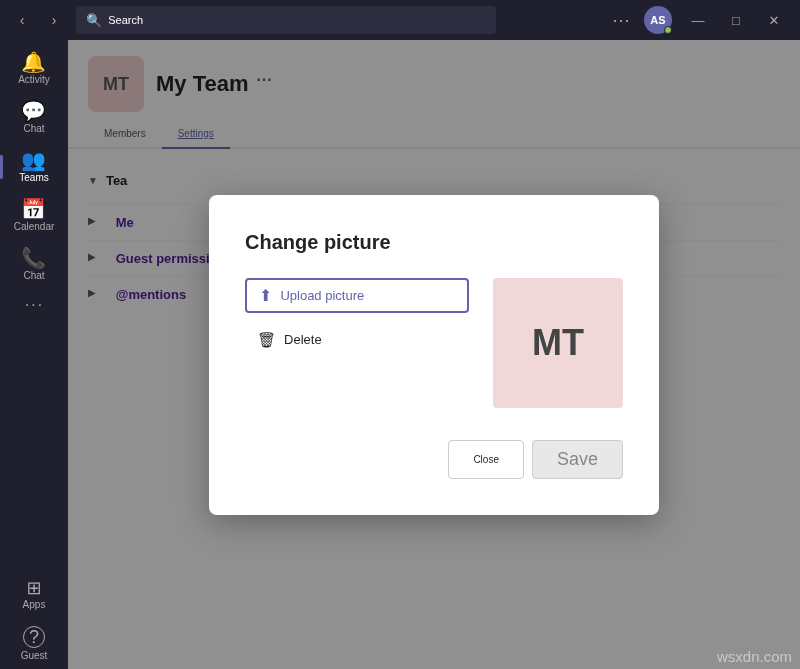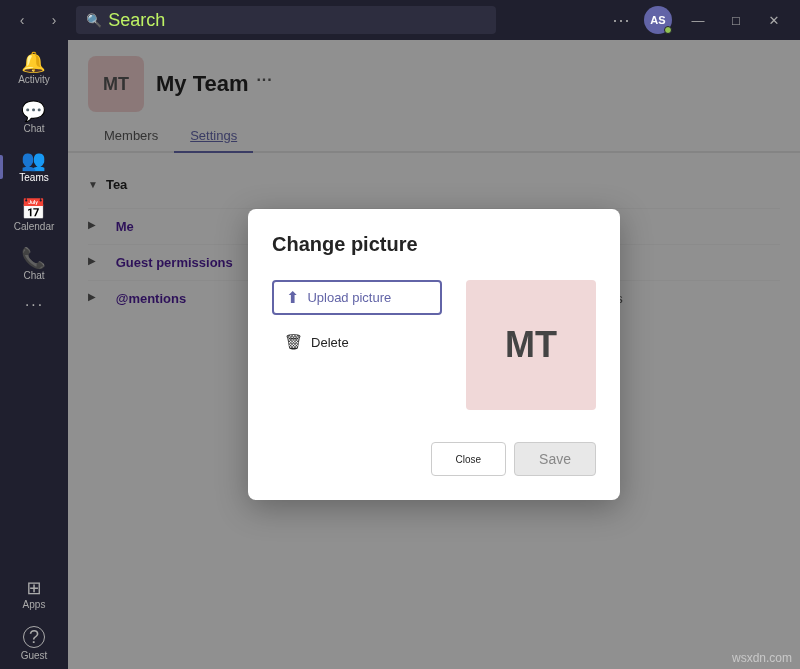--- a/index.html
+++ b/index.html
@@ -178,21 +178,21 @@
     
     .tabs-bar {
       padding: 0 20px;
       display: flex;
       gap: 0;
       border-bottom: 2px solid #ddd;
       margin-top: 8px;
     }
     .tab {
       padding: 8px 16px;
-      font-size: 13px;
+      font-size: 10px;
       color: #555;
       cursor: pointer;
       border-bottom: 2px solid transparent;
       margin-bottom: -2px;
     }
     .tab.active {
       color: #6264a7;
       border-bottom: 2px solid #6264a7;
       text-decoration: underline;
     }
@@ -247,22 +247,22 @@
       z-index: 100;
       display: flex;
       align-items: center;
       justify-content: center;
     }
 
     
     .dialog {
       background: #fff;
       border-radius: 8px;
-      width: 372px;
-      padding: 24px;
+      width: 450px;
+      padding: 36px;
       box-shadow: 0 8px 32px rgba(0,0,0,0.3);
       position: relative;
     }
     .dialog-title {
       font-size: 20px;
       font-weight: 600;
       color: #242424;
       margin-bottom: 24px;
     }
     .dialog-body {
@@ -325,47 +325,47 @@
       font-size: 10px;
       cursor: pointer;
       font-family: 'Segoe UI', sans-serif;
       color: #242424;
     }
     .btn-save {
       padding: 8px 24px;
       border: 1px solid #ccc;
       border-radius: 4px;
       background: #e8e8e8;
-      font-size: 14px;
+      font-size: 18px;
       cursor: pointer;
       font-family: 'Segoe UI', sans-serif;
       color: #888;
     }
 
     
     .watermark {
       position: absolute;
       bottom: 4px;
       right: 8px;
-      font-size: 12px;
+      font-size: 15px;
       color: rgba(255,255,255,0.5);
       z-index: 200;
     }
   </style>
 </head>
 <body>
 
 <div class="title-bar">
   <div class="title-bar-nav">
     <button class="nav-btn">‹</button>
     <button class="nav-btn">›</button>
   </div>
   <div class="search-bar">
     <span style="color:#aaa; font-size:13px;">🔍</span>
-    <span style="color:#bef264; font-size:18px;">Search</span>
+    <span style="color:#ffffff; font-size:11px;">Search</span>
   </div>
   <div class="title-bar-right">
     <span class="ellipsis-btn">···</span>
     <div class="avatar-circle">
       <span>AS</span>
       <div class="avatar-status"></div>
     </div>
     <div class="window-controls">
       <button class="wc-btn">—</button>
       <button class="wc-btn">□</button>

